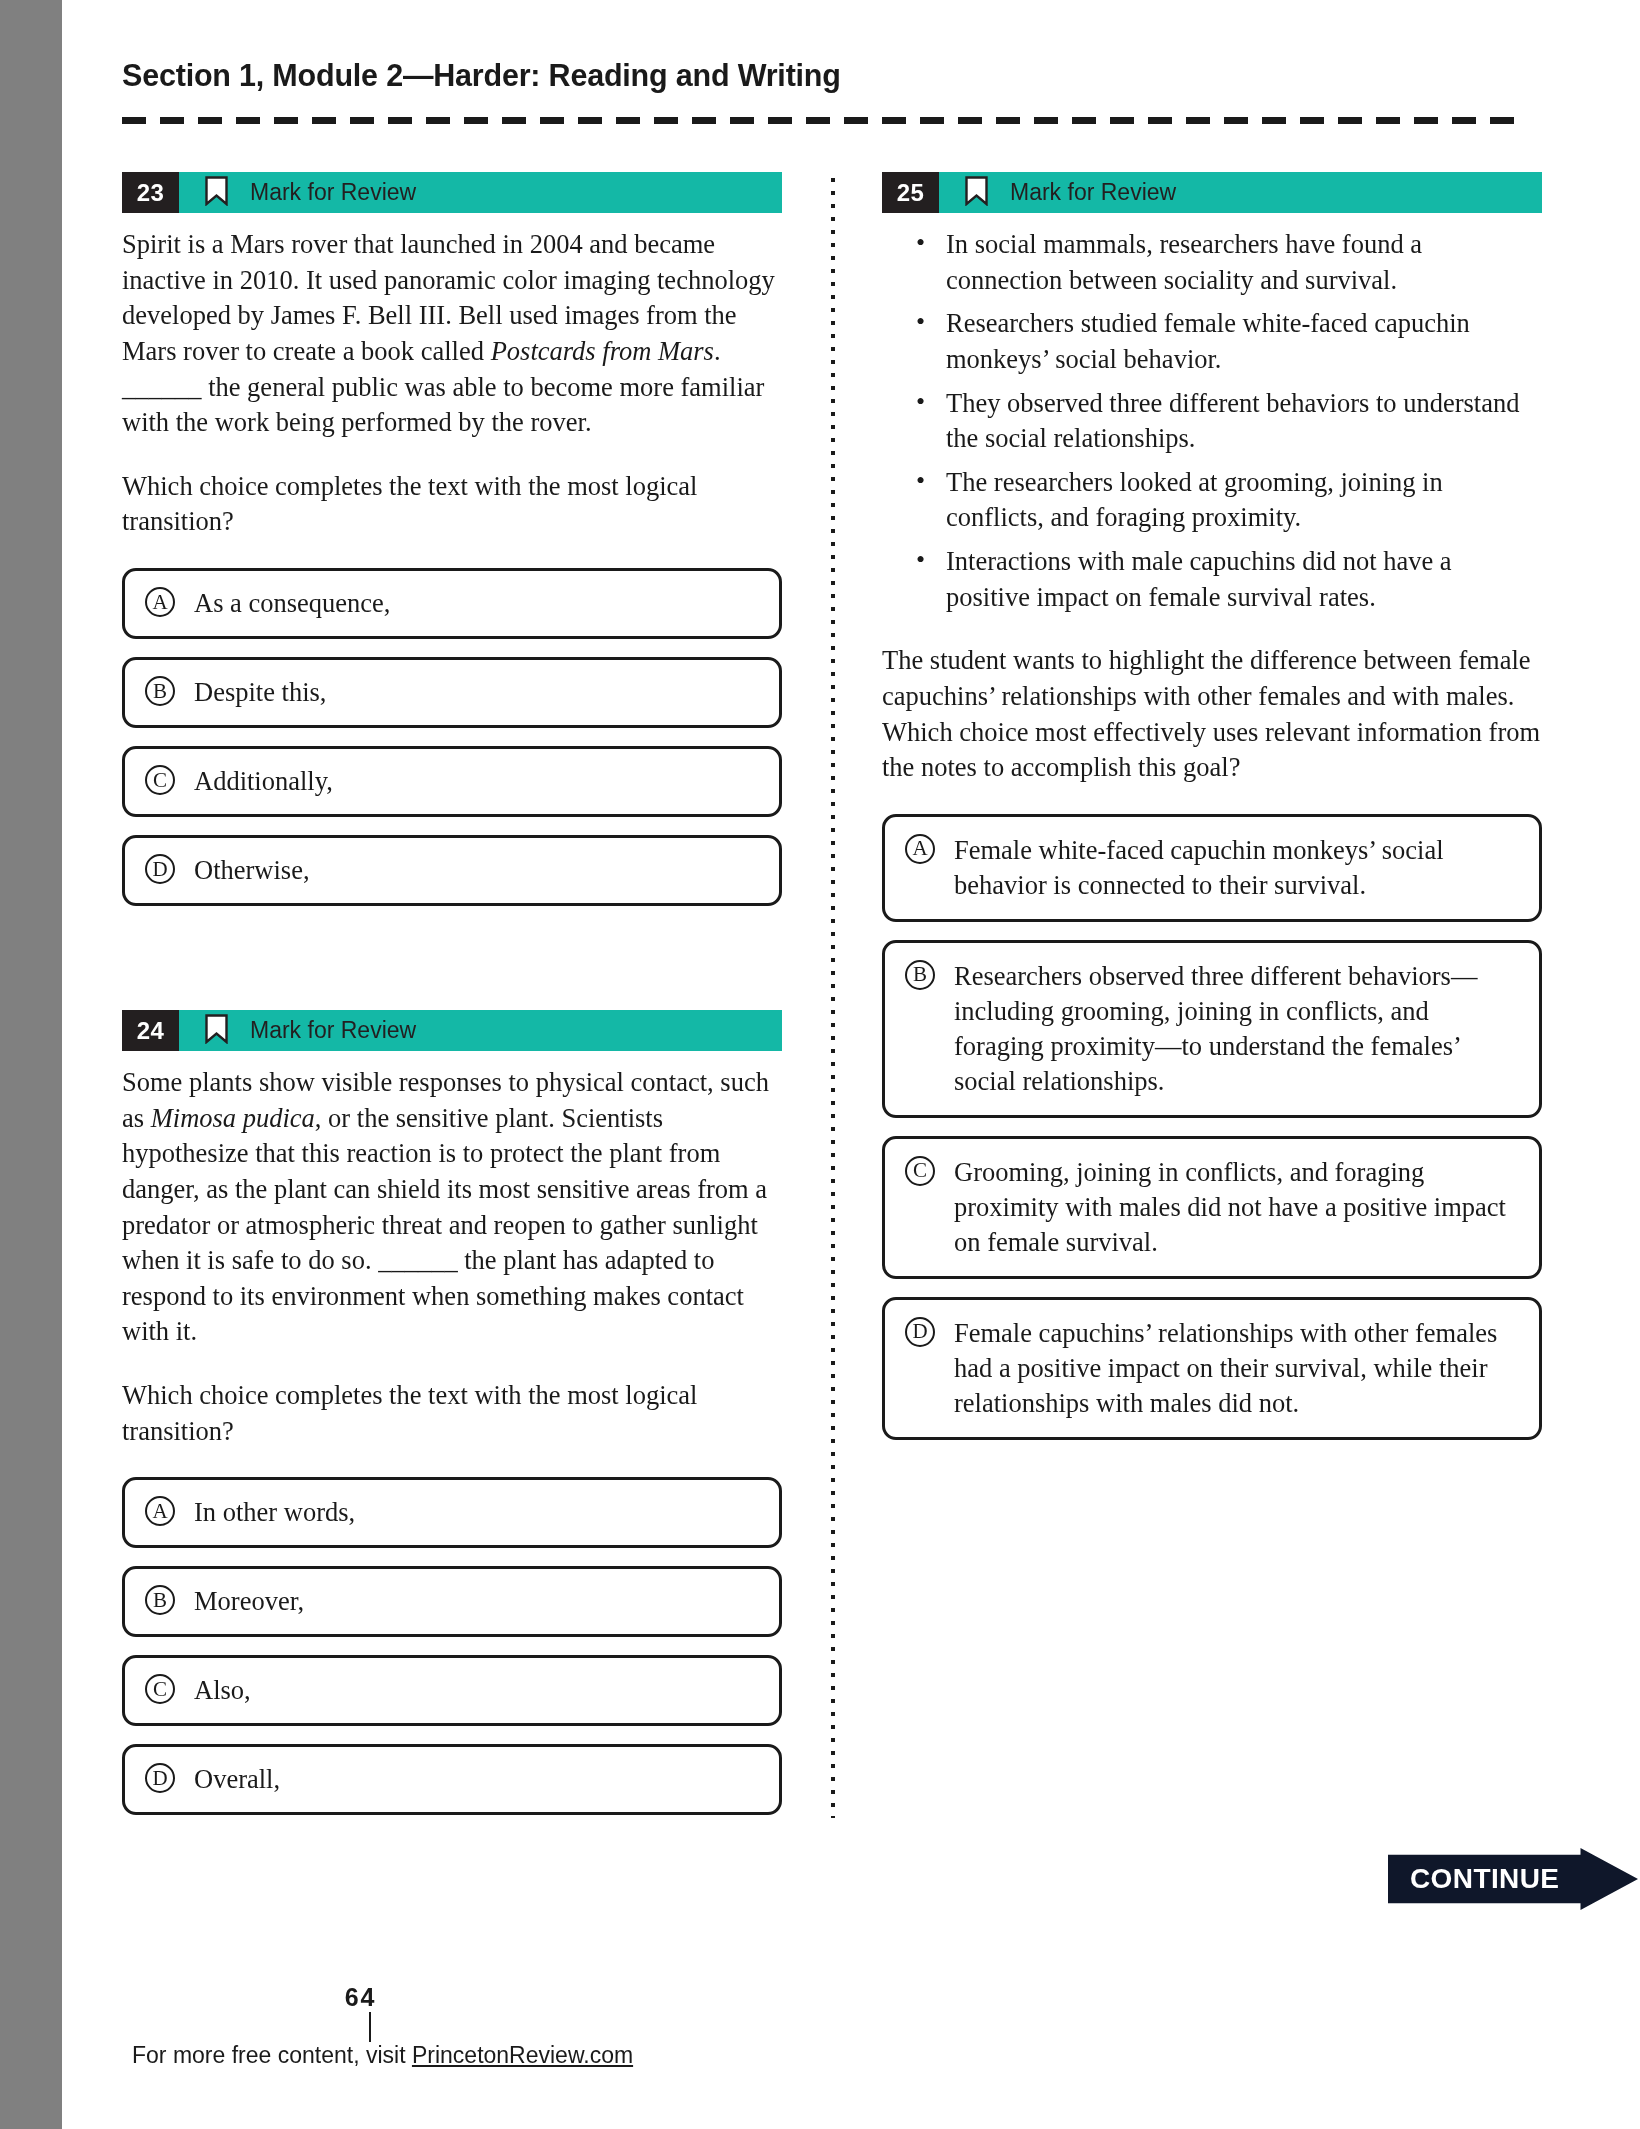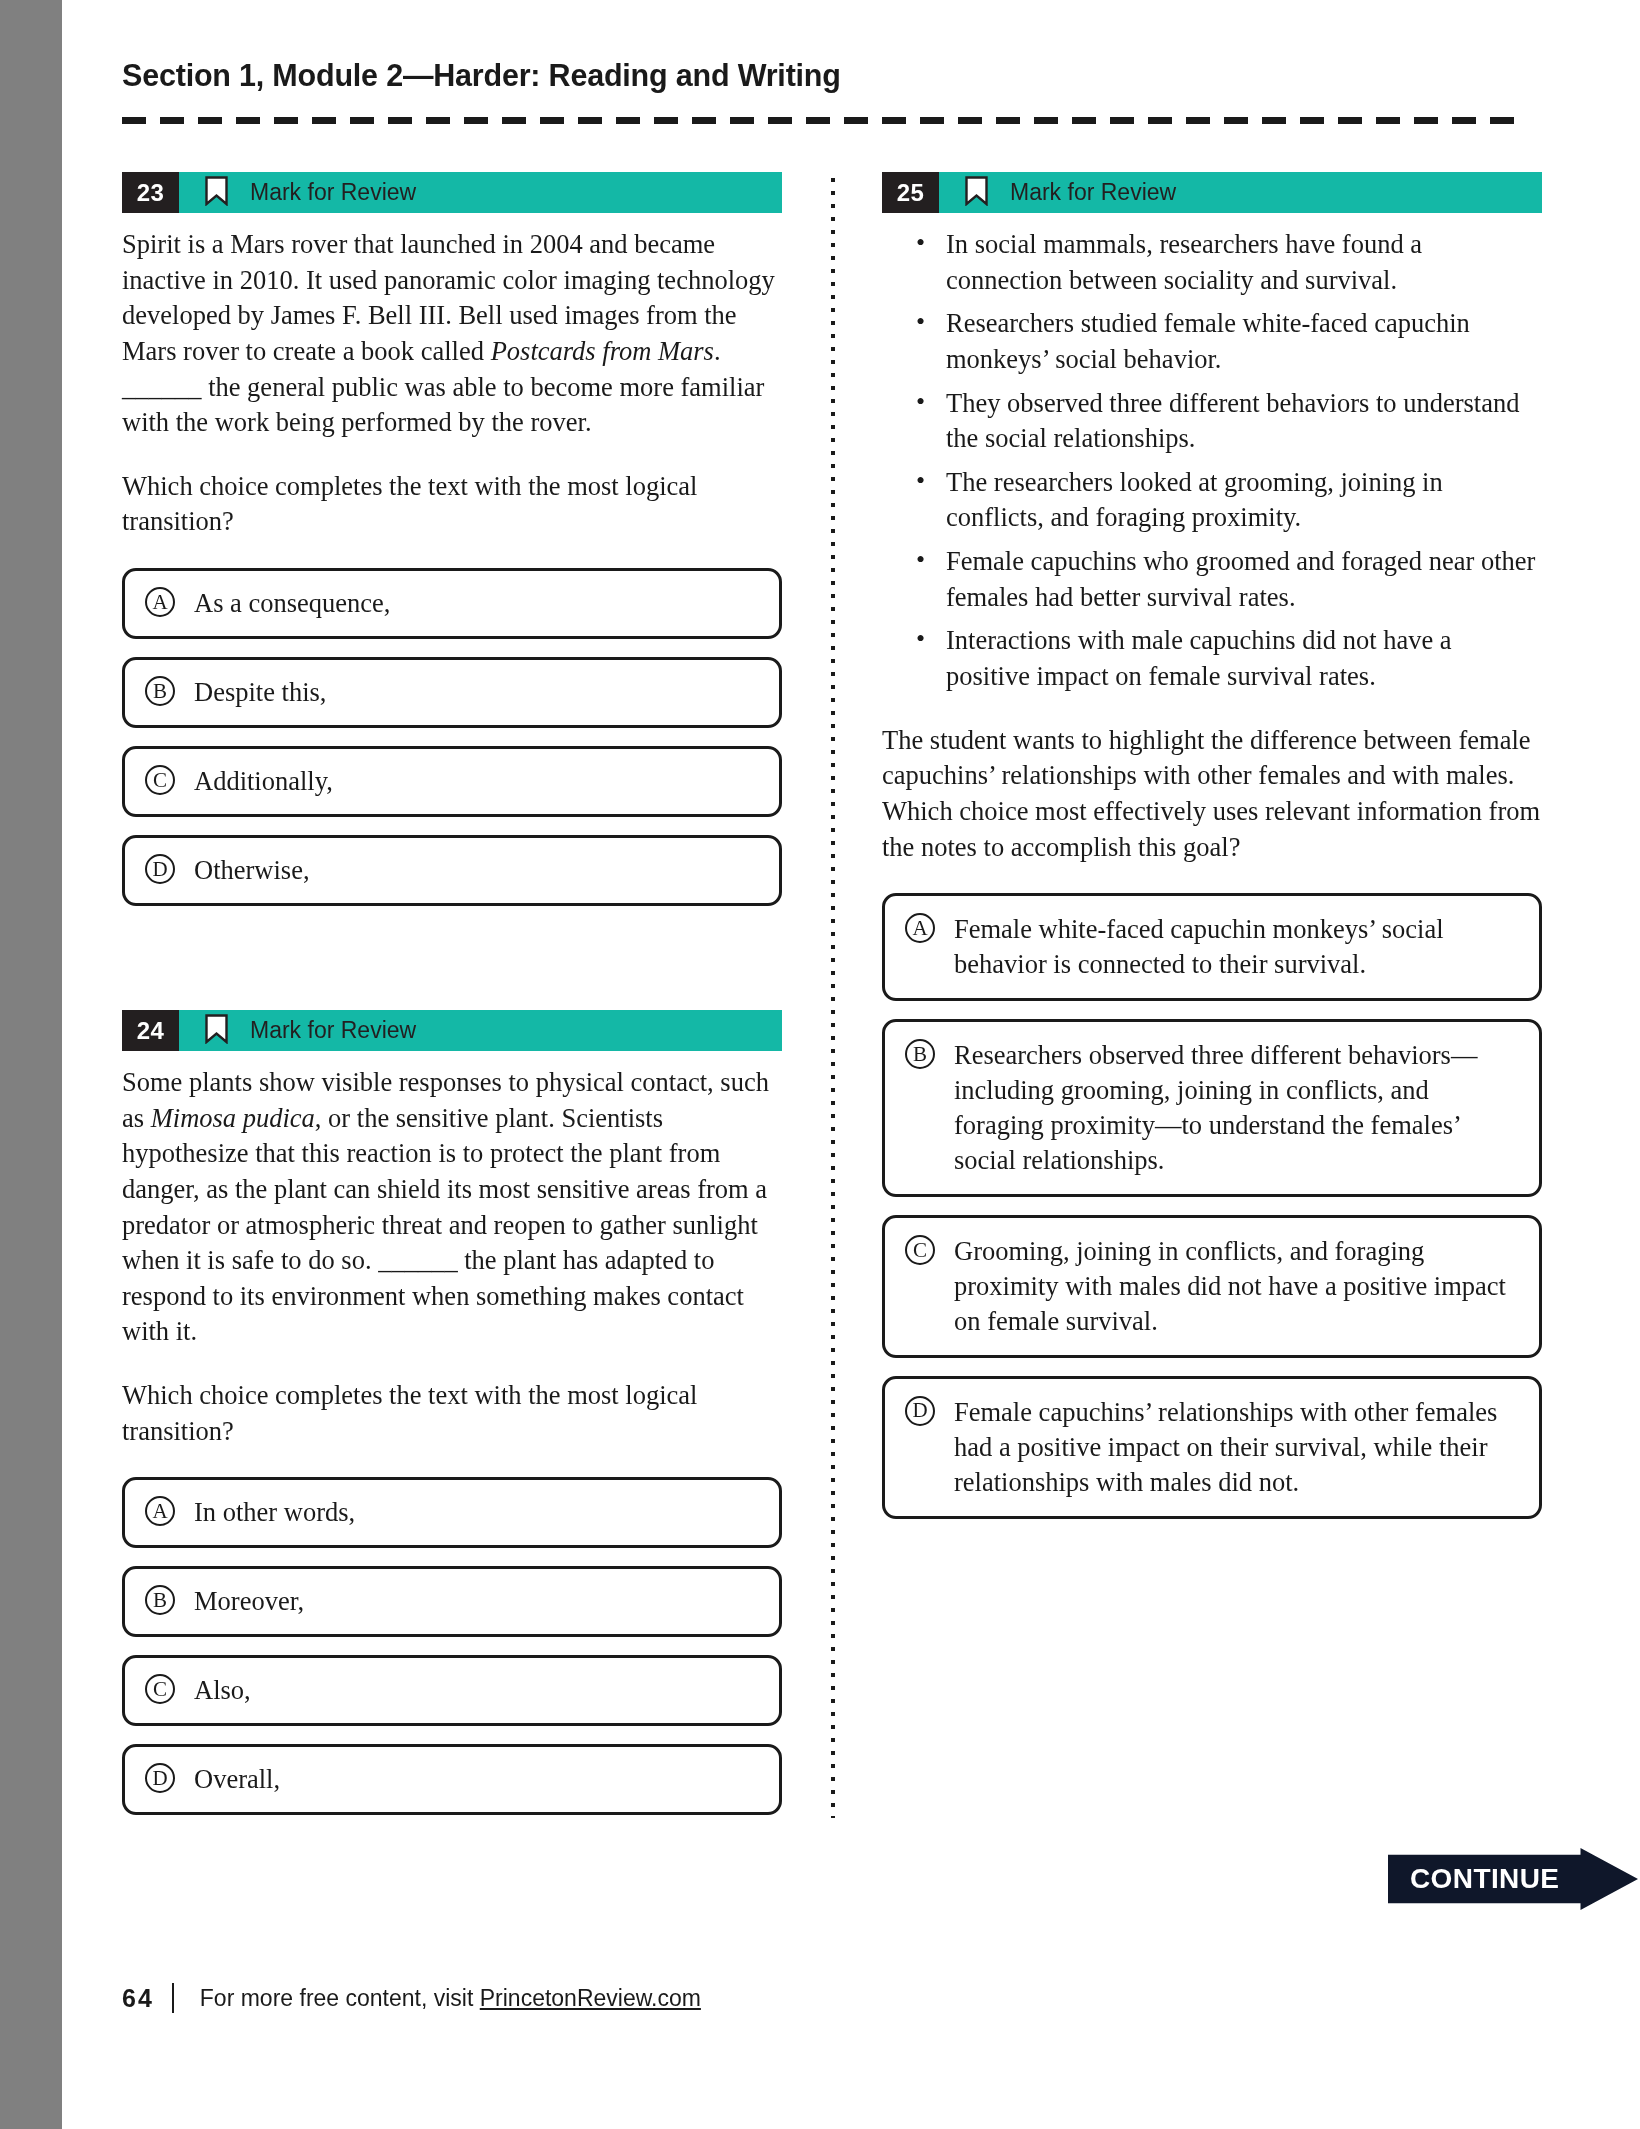--- a/index.html
+++ b/index.html
@@ -176,25 +176,26 @@
     font-family: "Liberation Sans", sans-serif;
     font-weight: bold;
     font-size: 28px;
     color: #ffffff;
     letter-spacing: 0.4px;
     padding-left: 22px;
   }
 
   .footer {
     position: absolute;
-    left: 60px;
+    left: 44px;
     top: 1983px;
     display: flex;
     align-items: center;
     gap: 0;
+    flex-direction: column;
   }
   .footer-page {
     font-family: "Liberation Sans", sans-serif;
     font-weight: bold;
     font-size: 25px;
     color: #1a1a1a;
     letter-spacing: 2px;
     padding-right: 18px;
   }
   .footer-sep {
@@ -313,21 +314,20 @@
                 </svg>
             </span>
             <span class="q-mark-label">Mark for Review</span>
           </div>
         </div>
         <ul class="notes-list">
           <li>In social mammals, researchers have found a connection between sociality and survival.</li>
           <li>Researchers studied female white-faced capuchin monkeys’ social behavior.</li>
           <li>They observed three different behaviors to understand the social relationships.</li>
           <li>The researchers looked at grooming, joining in conflicts, and foraging proximity.</li>
-          <li>Female capuchins who groomed and foraged near other females had better survival rates.</li>
           <li>Interactions with male capuchins did not have a positive impact on female survival rates.</li>
         </ul>
         <p class="q-text">The student wants to highlight the difference between female capuchins’ relationships with other females and with males. Which choice most effectively uses relevant information from the notes to accomplish this goal?</p>
         <div class="choices">
           <div class="choice multi">
             <span class="choice-letter">A</span>
             <span class="choice-text">Female white-faced capuchin monkeys’ social behavior is connected to their survival.</span>
           </div>
           <div class="choice multi">
             <span class="choice-letter">B</span>

